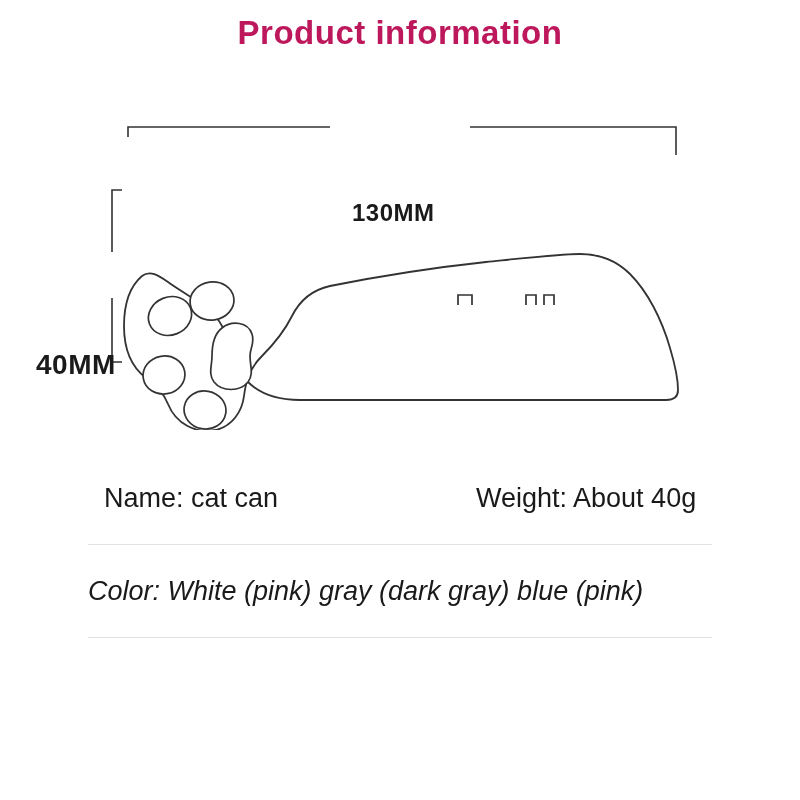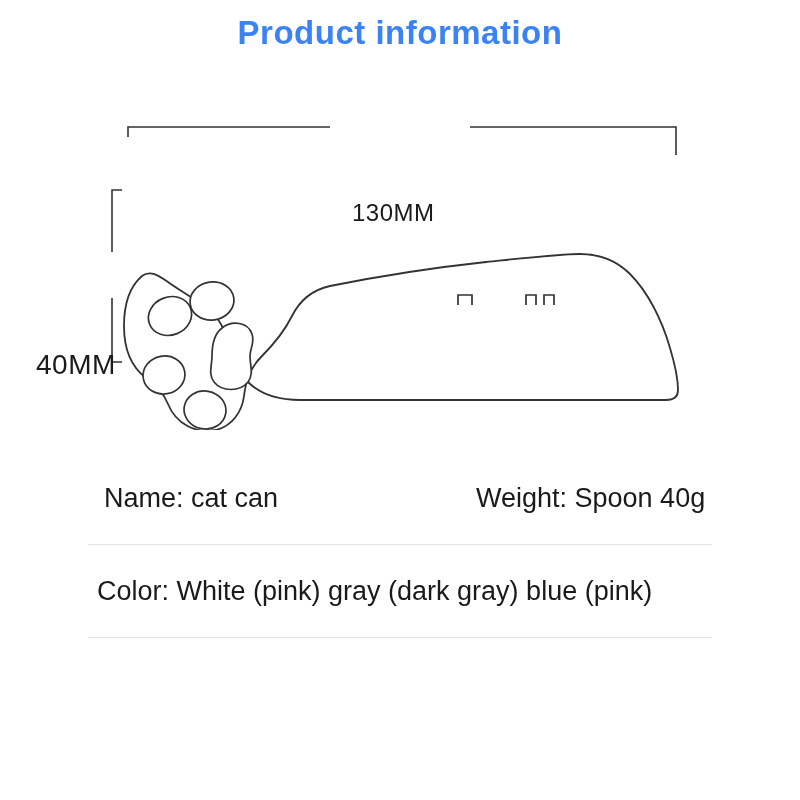--- a/index.html
+++ b/index.html
@@ -23,29 +23,30 @@
 
   .title {
     position: absolute;
     top: 14px;
     left: 0;
     width: 100%;
     text-align: center;
     font-size: 33px;
     font-weight: bold;
     letter-spacing: 0.5px;
-    color: #3b82f6;
+    color: #be185d;
   }
 
   .diagram {
     position: absolute;
     top: 90px;
     left: 0;
     width: 800px;
     height: 340px;
+    font-weight: bold;
   }
 
   .dim-label-width {
     position: absolute;
     top: 109px;
     left: 352px;
     font-size: 24px;
     color: #1a1a1a;
     letter-spacing: 0.5px;
   }
@@ -75,21 +76,21 @@
   .spec-cell {
     position: absolute;
     top: 50%;
     transform: translateY(-50%);
     font-size: 27px;
     color: #1a1a1a;
     white-space: nowrap;
   }
   .spec-cell.left { left: 16px; }
   .spec-cell.right { left: 388px; }
-  .spec-cell.full { left: 9px; }
+  .spec-cell.full { left: 0; font-style: italic; }
 </style>
 </head>
 <body>
 
 <div class="page">
 
   <div class="title">Product information</div>
 
   <div class="diagram">
     <svg width="800" height="340" viewBox="0 0 800 340">
@@ -152,20 +153,20 @@
       </g>
     </svg>
 
     <div class="dim-label-width">130MM</div>
     <div class="dim-label-height">40MM</div>
   </div>
 
   <div class="spec-table">
     <div class="spec-row">
       <div class="spec-cell left">Name: cat can</div>
-      <div class="spec-cell right">Weight: Spoon 40g</div>
+      <div class="spec-cell right">Weight: About 40g</div>
     </div>
     <div class="spec-row">
       <div class="spec-cell full">Color: White (pink) gray (dark gray) blue (pink)</div>
     </div>
   </div>
 
 </div>
 
 </body></html>

